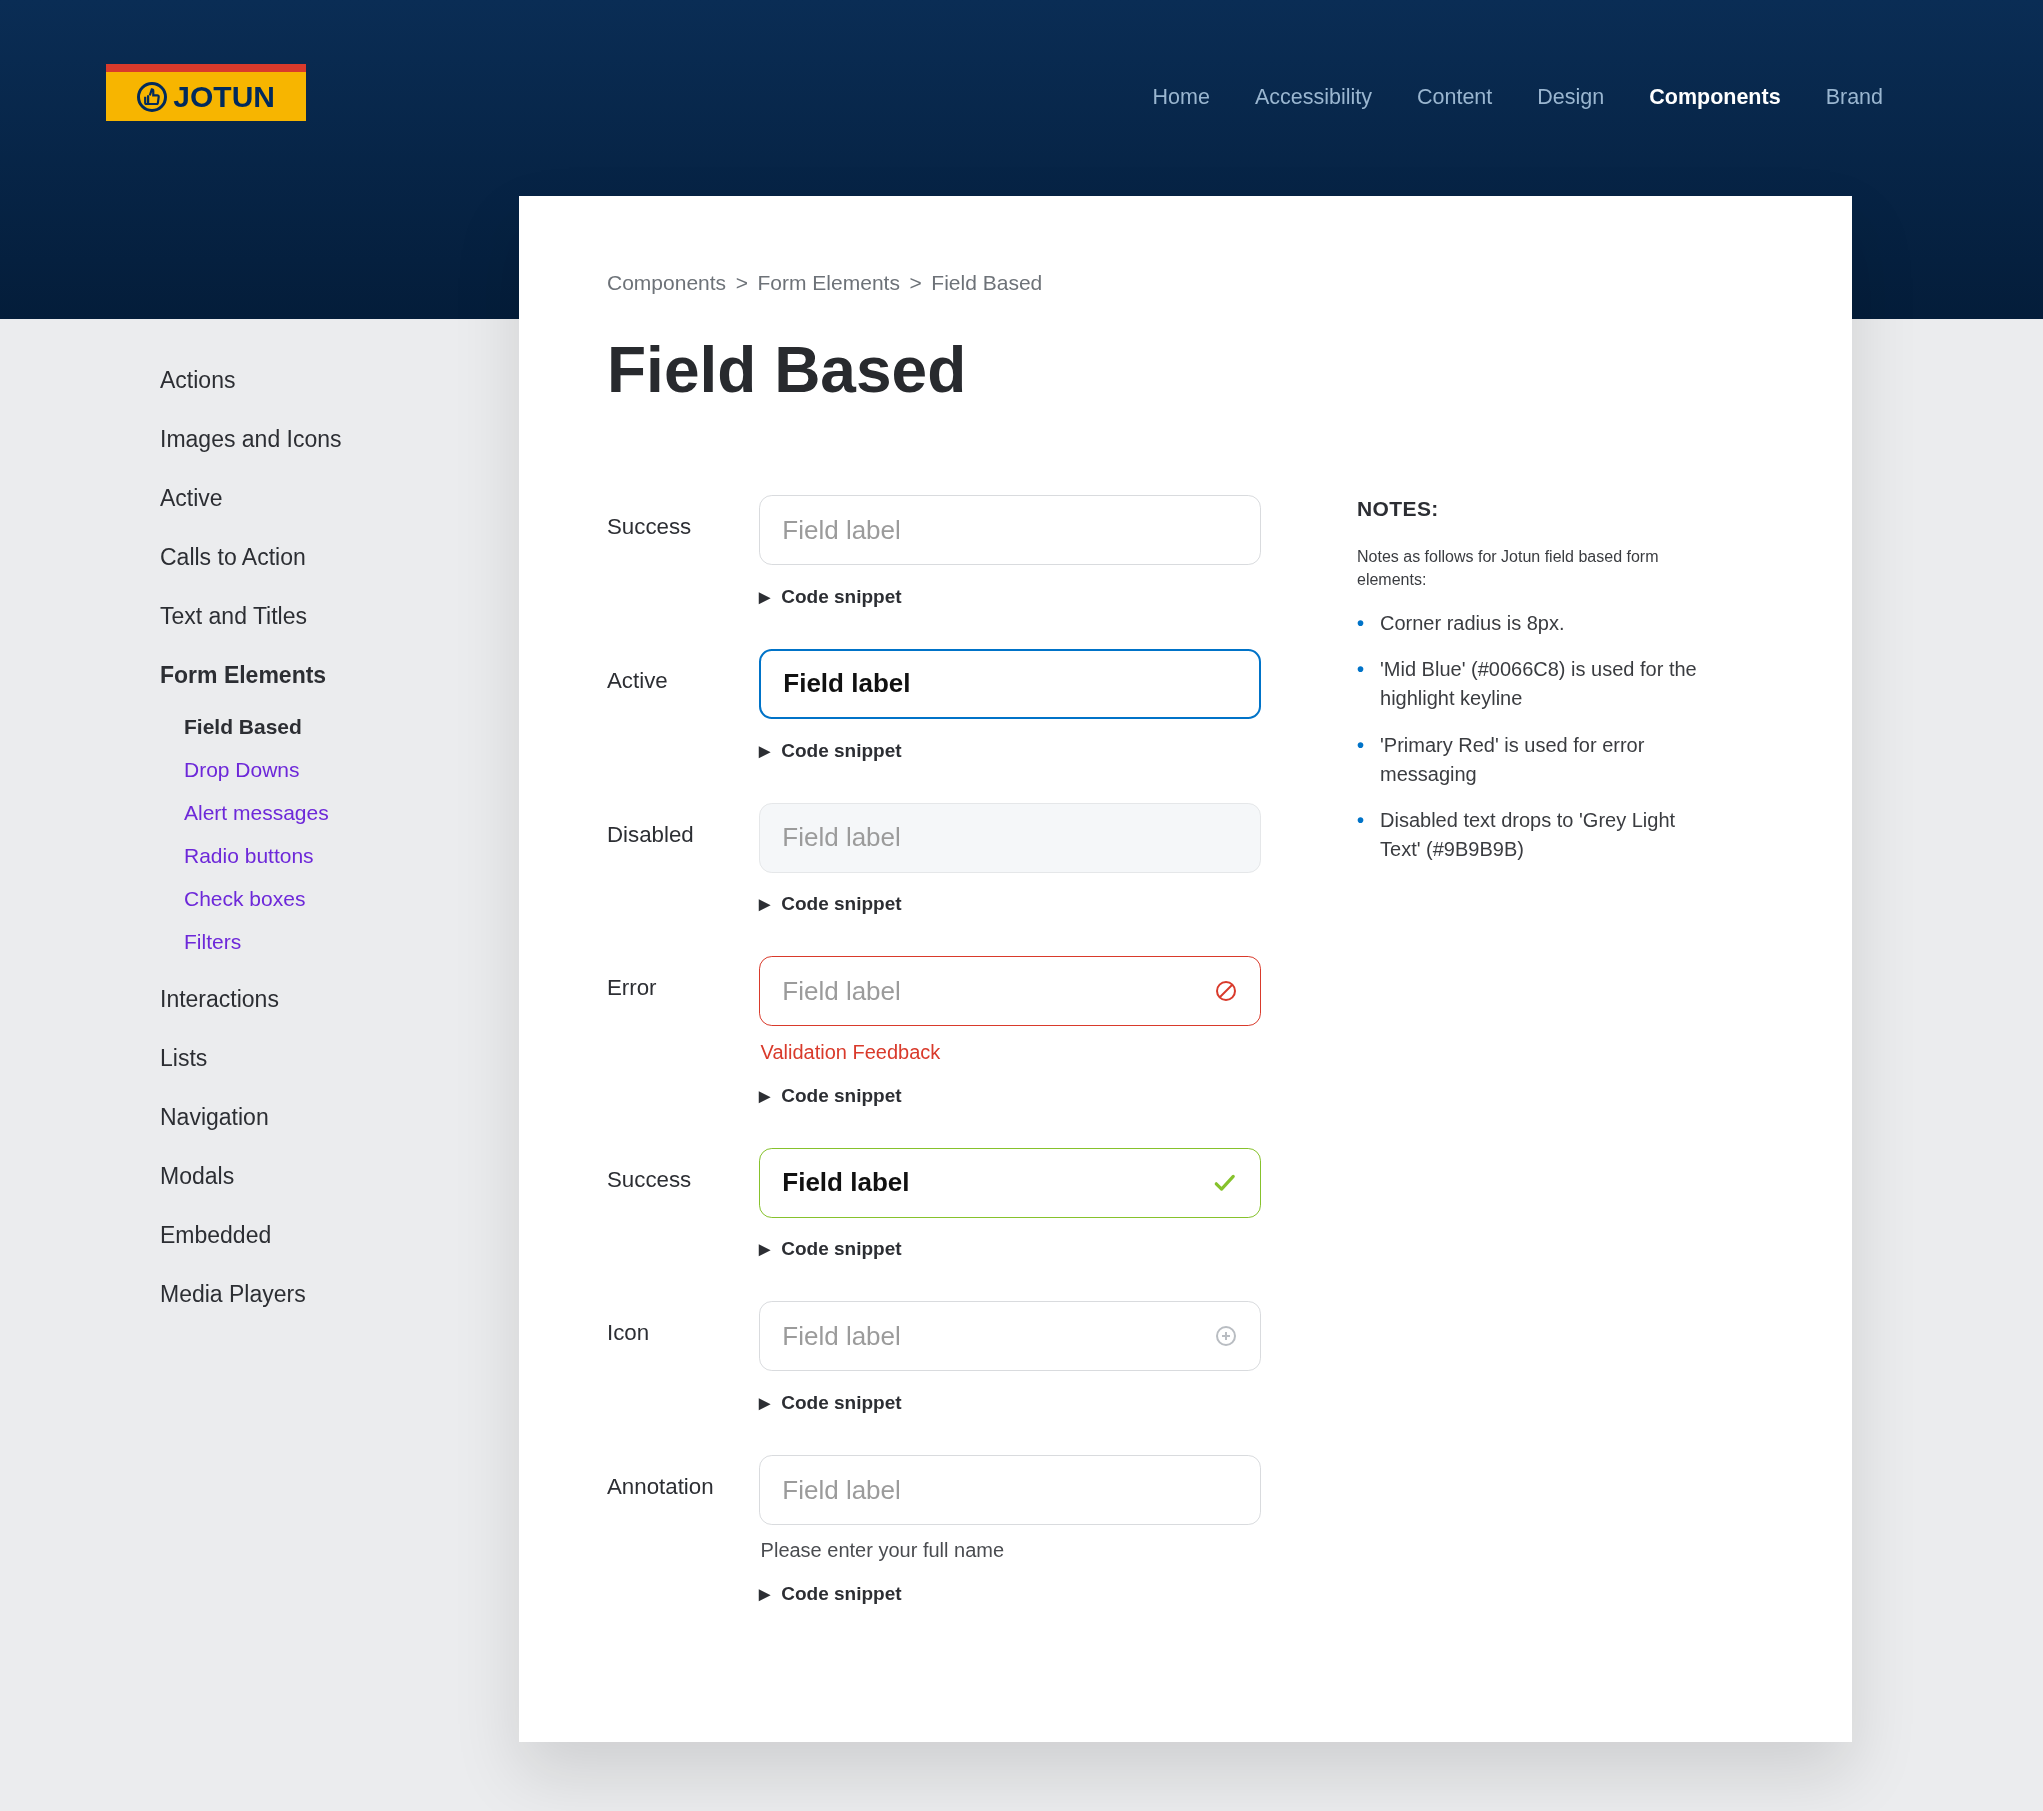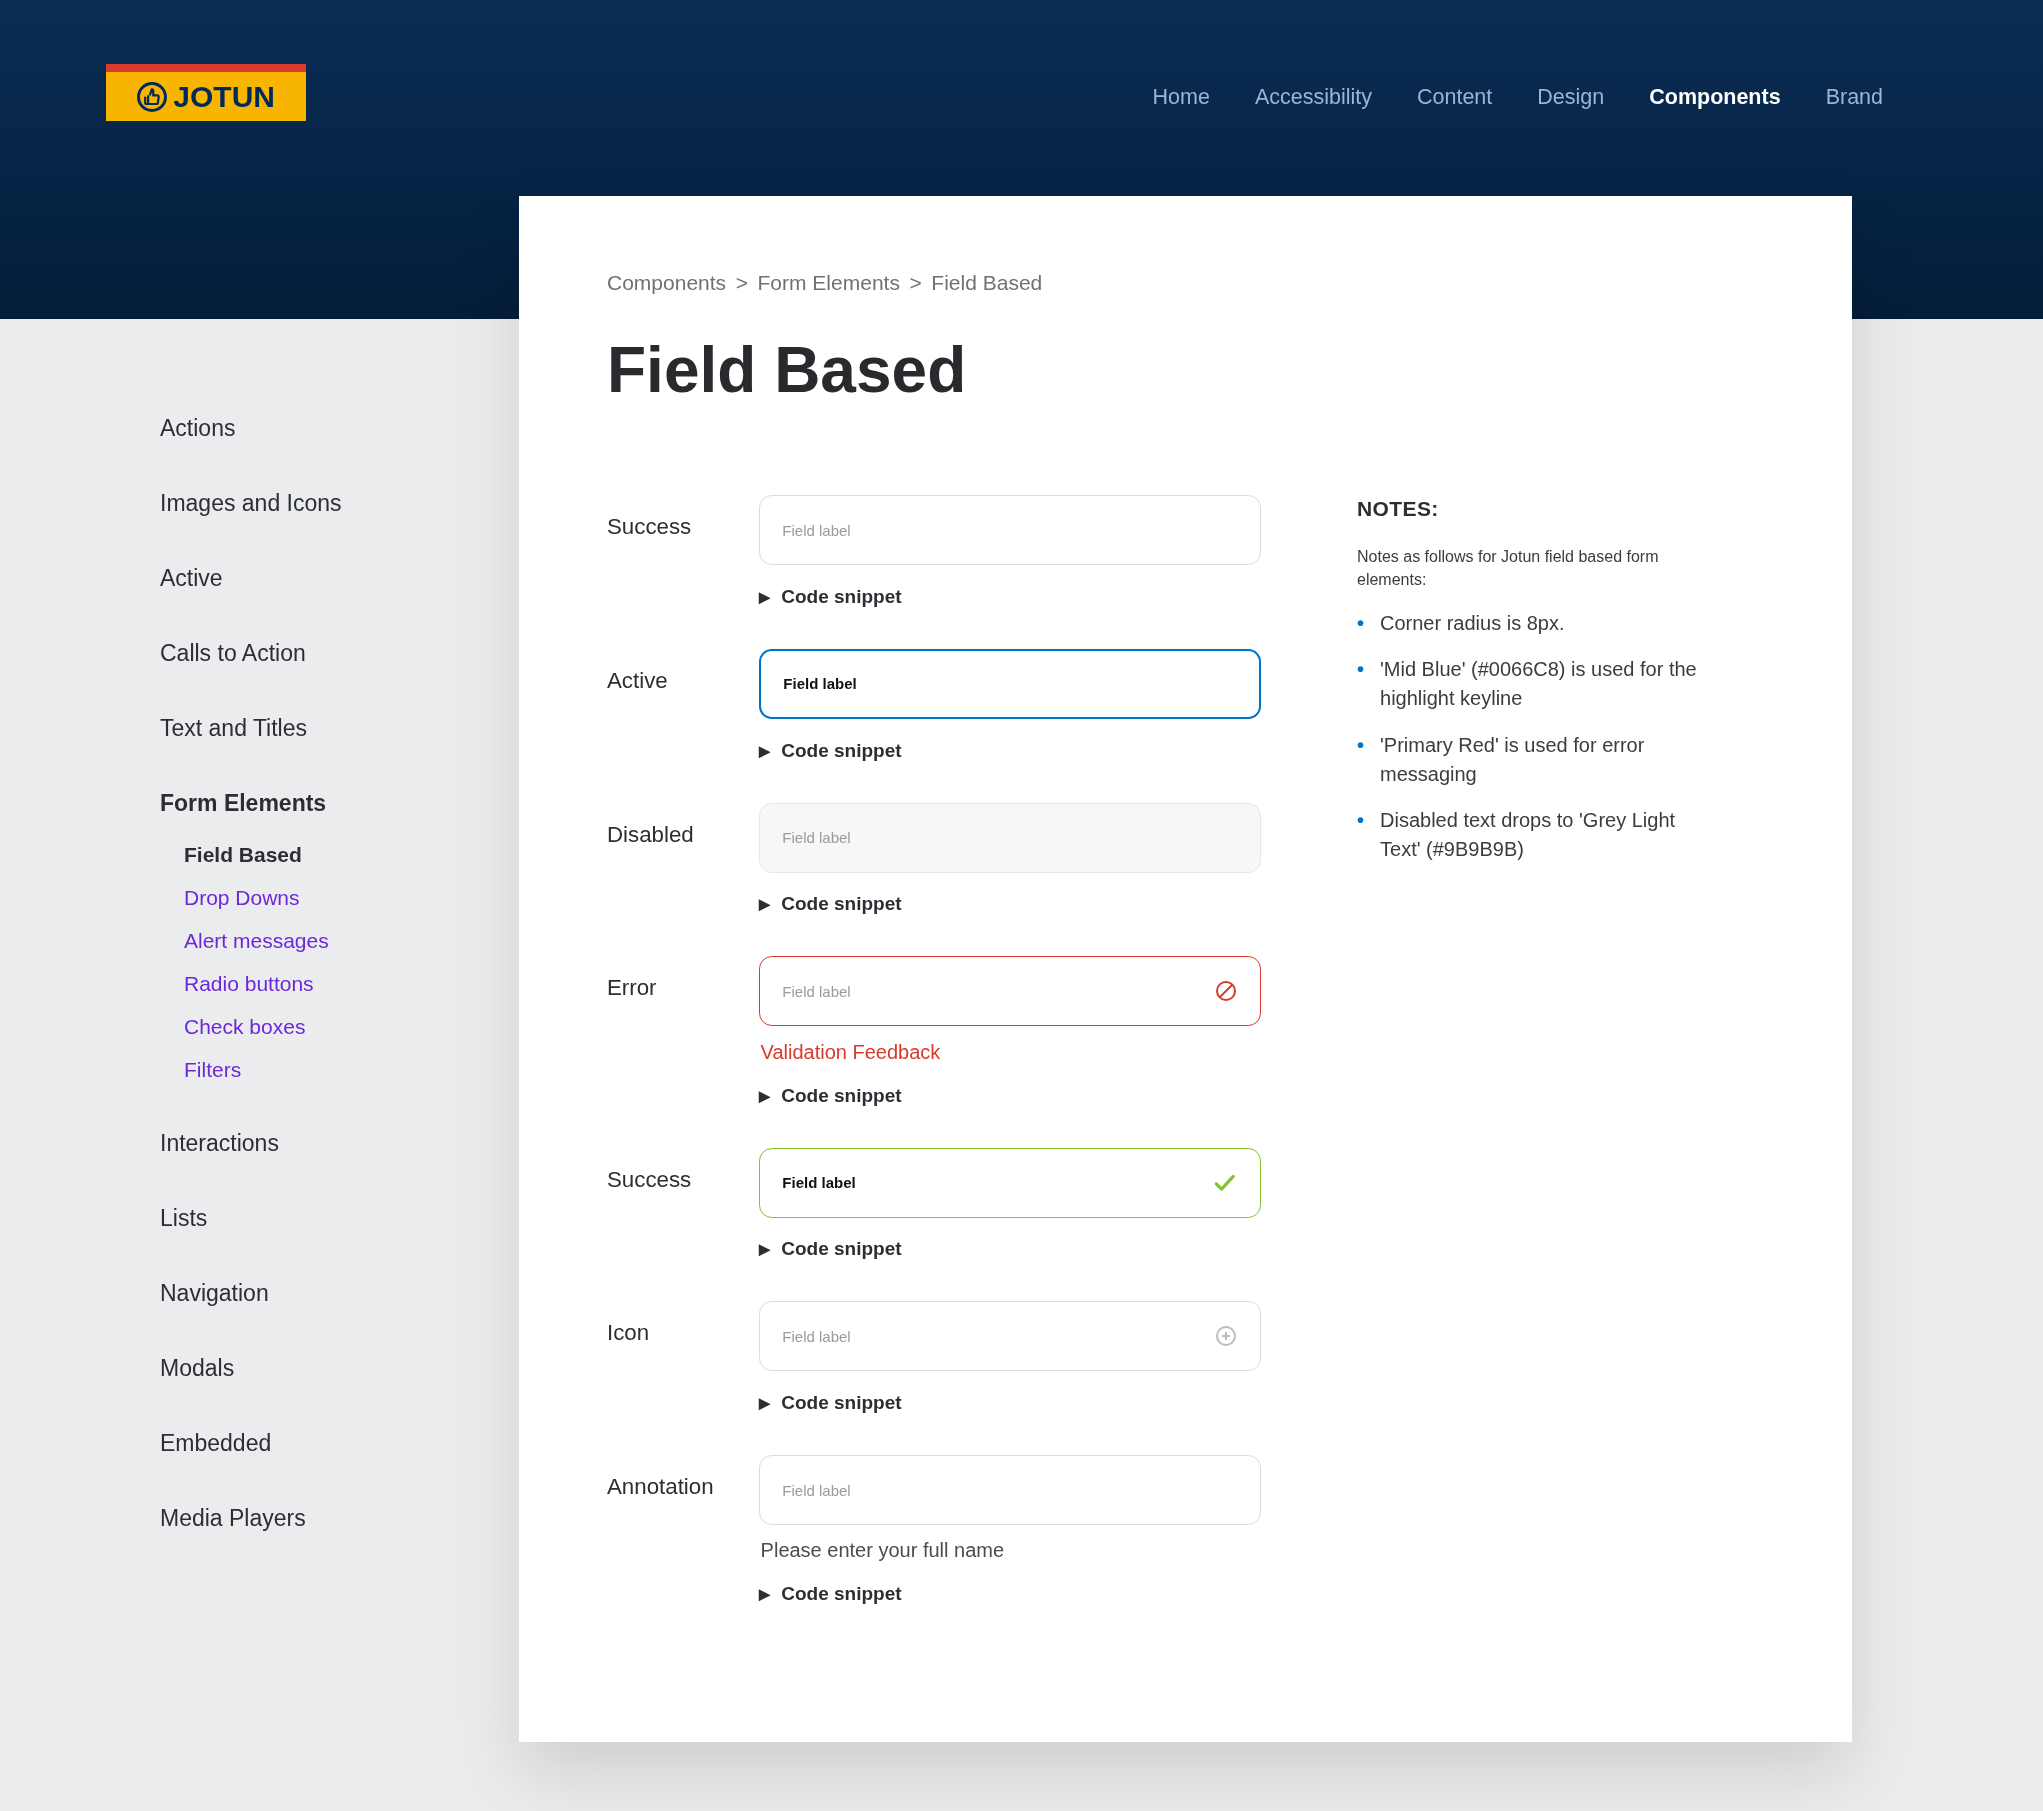--- a/index.html
+++ b/index.html
@@ -104,21 +104,21 @@
     font-size:22.3px;color:#2c2e33;font-weight:500;
   }
   .spec-row .stack{flex:1;display:flex;flex-direction:column;gap:14.4px;}
 
   .field{
     height:70px;border-radius:12.8px;
     border:1.6px solid var(--border);
     background:#fff;
     display:flex;align-items:center;justify-content:space-between;
     padding:0 22.3px;
-    font-size:15px;
+    font-size:26px;
   }
   .field.placeholder{color:var(--grey-light-text);}
   .field.has-value{color:#111;font-weight:600;}
   .field.active{border-color:var(--mid-blue);border-width:2.4px;}
   .field.disabled{background:#f5f7f9;border-color:var(--border-light);color:var(--grey-light-text);}
   .field.error{border-color:var(--red);}
   .field.success{border-color:var(--green);}
   .annotation-text{color:#4a4c50;font-size:20px;padding-left:1.6px;}
   .validation{color:var(--red);font-size:20px;padding-left:1.6px;}
 
@@ -134,21 +134,21 @@
   ul.notes{list-style:none;padding:0;margin:0;}
   ul.notes li{display:flex;gap:16px;font-size:20px;line-height:1.45;margin-bottom:17.6px;color:#3a3c40;}
   ul.notes li .dot{color:var(--mid-blue);font-weight:700;line-height:1.45;}
 
   
   .sidebar{
     position:absolute;
     left:160px;top:367px;width:311px;
     font-size:23px;color:#2c2e33;
   }
-  .sidebar .section{margin-bottom:32px;margin-top:48px;}
+  .sidebar .section{margin-bottom:32px;}
   .sidebar a{text-decoration:none;color:#2c2e33;display:block;}
   .sidebar .section.current > a{font-weight:800;}
   .sidebar .sub{margin:25.5px 0 25.5px 24px;display:flex;flex-direction:column;gap:19px;}
   .sidebar .sub a{font-size:21px;color:#6d28d9;}
   .sidebar .sub a.current{font-weight:800;color:#2c2e33;}
 </style>
 </head>
 <body>
 
 <div class="canvas">

